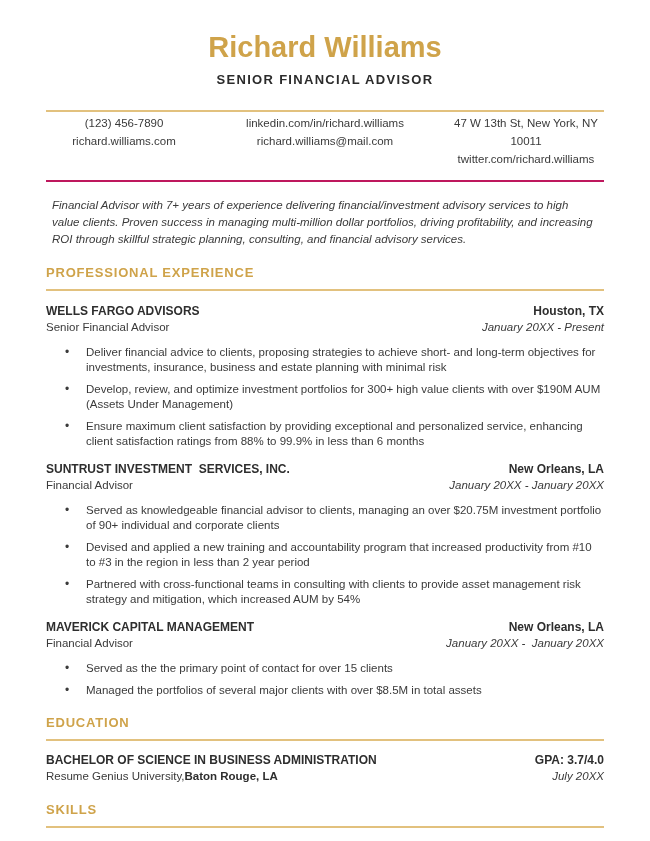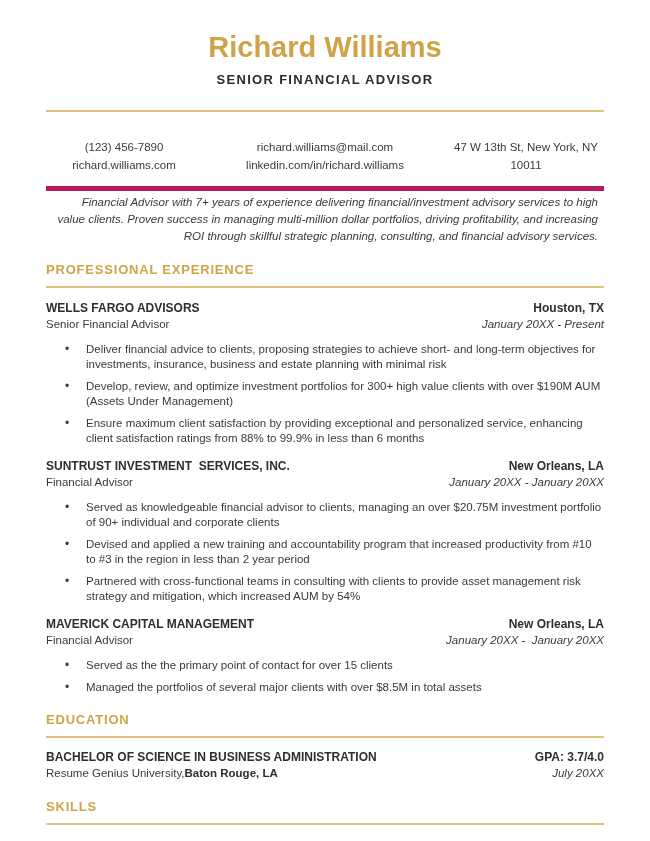--- a/index.html
+++ b/index.html
@@ -33,35 +33,35 @@
   .rule {
     height: 2px;
     background: #E2C17E;
     border: none;
     margin: 0;
   }
   .rule-top { margin-top: 23px; }
   
   .contact-band {
     display: flex;
-    padding: 26px 0 12px 0;
-    border-bottom: 5px solid #be185d;
+    padding: 2px 0 12px 0;
+    border-bottom: 2px solid #be185d;
     gap: 44px;
   }
   .contact-col {
     flex: 1;
     text-align: center;
     font-size: 11.5px;
     line-height: 18px;
     color: #3a3a3a;
   }
   
   .summary {
-    margin: 3px 6px 0 6px;
-    text-align: right;
+    margin: 15px 6px 0 6px;
+    text-align: left;
     font-style: italic;
     font-size: 11.5px;
     line-height: 17px;
     color: #3a3a3a;
   }
   
   .section-heading {
     margin: 17px 0 0 0;
     font-size: 13px;
     font-weight: bold;
@@ -138,25 +138,26 @@
   </div>
 
   <div class="rule rule-top"></div>
 
   <div class="contact-band">
     <div class="contact-col">
       <div>(123) 456-7890</div>
       <div>richard.williams.com</div>
     </div>
     <div class="contact-col">
+      <div>linkedin.com/in/richard.williams</div>
       <div>richard.williams@mail.com</div>
-      <div>linkedin.com/in/richard.williams</div>
     </div>
     <div class="contact-col">
       <div>47 W 13th St, New York, NY 10011</div>
+      <div>twitter.com/richard.williams</div>
     </div>
   </div>
 
   <p class="summary">Financial Advisor with 7+ years of experience delivering financial/investment advisory services to high value clients. Proven success in managing multi-million dollar portfolios, driving profitability, and increasing ROI through skillful strategic planning, consulting, and financial advisory services.</p>
 
   <section>
     <h2 class="section-heading">PROFESSIONAL EXPERIENCE</h2>
     <div class="rule heading-rule"></div>
 
     <div class="job">

